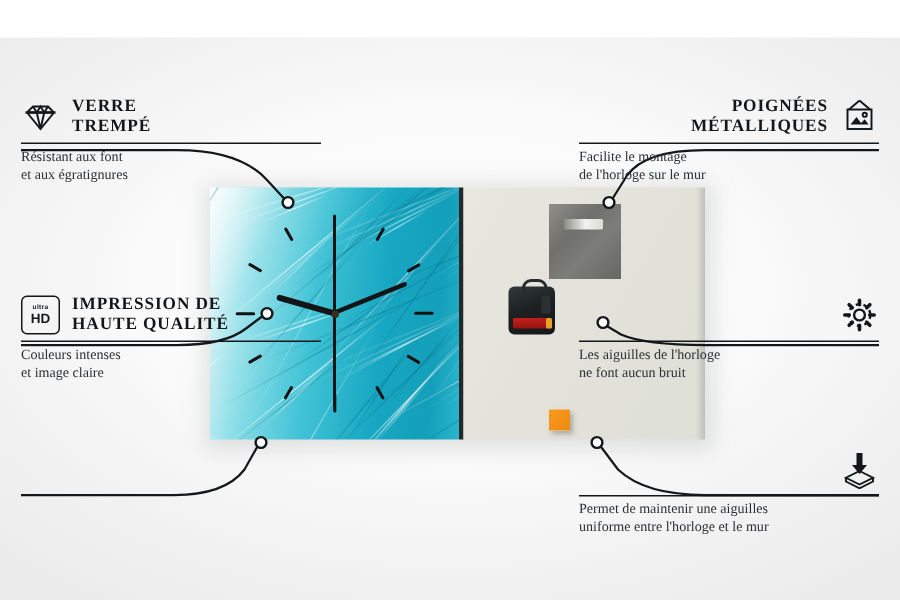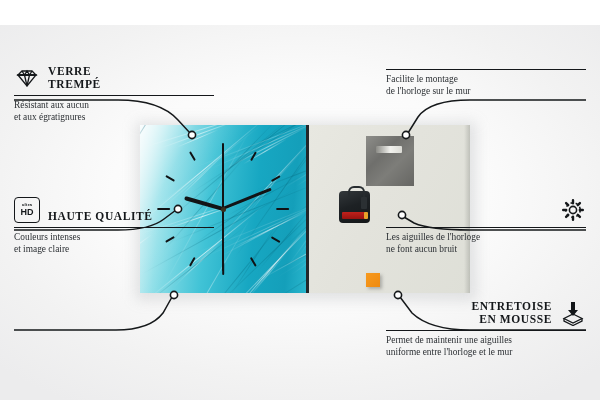--- a/index.html
+++ b/index.html
@@ -263,45 +263,59 @@
           <path d="M4 10 L22 10"></path>
         </svg>
       </span>
       <span class="title">
         <span>VERRE</span><br>
         <span>TREMPÉ</span>
       </span>
     </div>
     <div class="rule"></div>
     <div class="sub">
-      <span>Résistant aux aucun</span><br>
+      <span>Résistant aux font</span><br>
       <span>et aux égratignures</span>
     </div>
   </div>
 
   <div class="feature left" style="left:14px;top:172px;">
     <div class="head">
       <span class="ico hd-badge">
         <span class="u">ultra</span>
         <span class="h">HD</span>
       </span>
       <span class="title">
-        <br>
+        <span>IMPRESSION DE</span><br>
         <span>HAUTE QUALITÉ</span>
       </span>
     </div>
     <div class="rule"></div>
     <div class="sub">
       <span>Couleurs intenses</span><br>
       <span>et image claire</span>
     </div>
   </div>
 
 
   <div class="feature right" style="left:386px;top:40px;">
+    <div class="head">
+      <span class="title">
+        <span>POIGNÉES</span><br>
+        <span>MÉTALLIQUES</span>
+      </span>
+      <span class="ico">
+        <svg viewBox="0 0 26 26" width="26" height="26" fill="none" stroke="#14171a" stroke-width="1.3">
+          <path d="M13 2 L6 8 M13 2 L20 8"></path>
+          <rect x="5" y="8" width="16" height="13"></rect>
+          <path d="M7 18 L11 13 L14 17 L16.5 14.5 L19 18 Z" fill="#14171a" stroke="none"></path>
+          <circle cx="16.5" cy="11.5" r="1.4"></circle>
+        </svg>
+      </span>
+    </div>
     <div class="rule"></div>
     <div class="sub">
       <span>Facilite le montage</span><br>
       <span>de l'horloge sur le mur</span>
     </div>
   </div>
 
   <div class="feature right" style="left:386px;top:172px;">
     <div class="head">
       <span class="ico">
@@ -315,24 +329,20 @@
     </div>
     <div class="rule"></div>
     <div class="sub">
       <span>Les aiguilles de l'horloge</span><br>
       <span>ne font aucun bruit</span>
     </div>
   </div>
 
   <div class="feature right" style="left:386px;top:275px;">
     <div class="head">
-      <span class="title">
-        <span>ENTRETOISE</span><br>
-        <span>EN MOUSSE</span>
-      </span>
       <span class="ico">
         <svg viewBox="0 0 26 26" width="26" height="26" fill="none" stroke="#14171a" stroke-width="1.3">
           <path d="M11 2 L15 2 L15 10 L18 10 L13 16 L8 10 L11 10 Z" fill="#14171a" stroke="none"></path>
           <path d="M13 14 L22 18.5 L13 23 L4 18.5 Z"></path>
           <path d="M4 18.5 L4 21 L13 25.5 L22 21 L22 18.5"></path>
         </svg>
       </span>
     </div>
     <div class="rule"></div>
     <div class="sub">

